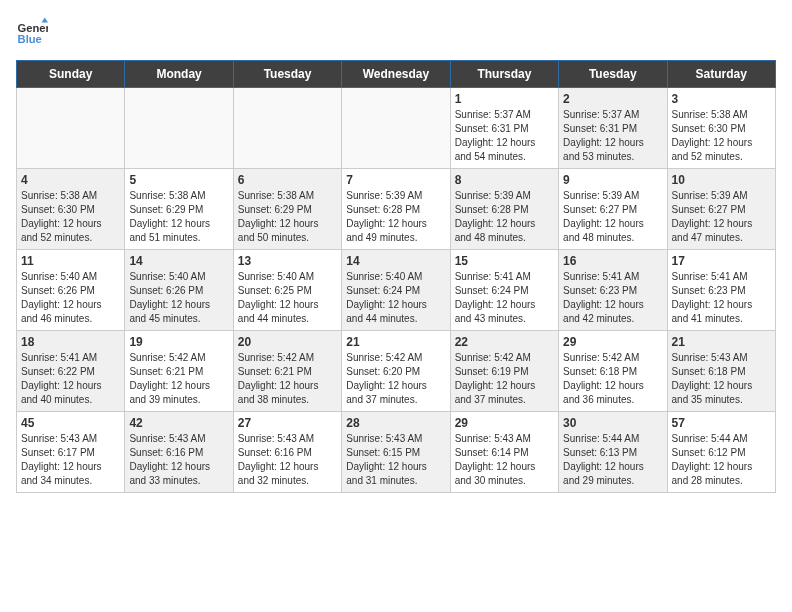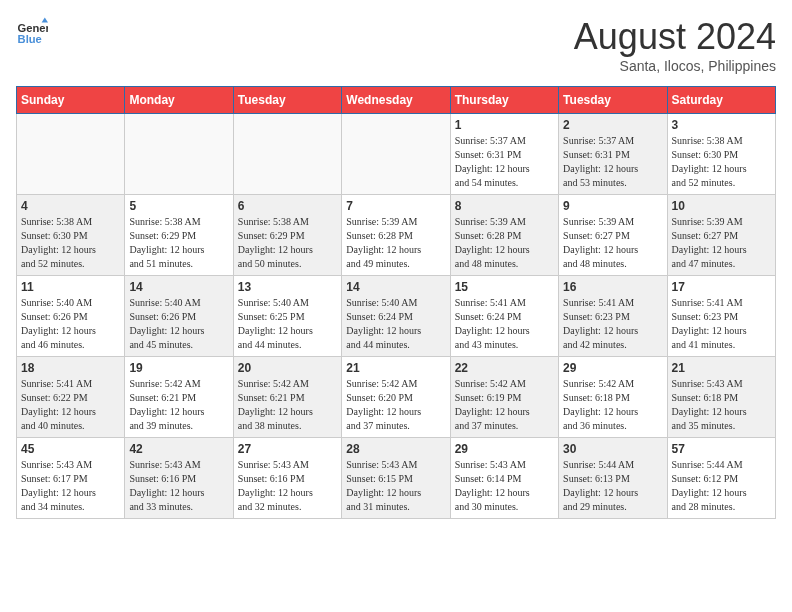--- a/index.html
+++ b/index.html
@@ -36,26 +36,26 @@
     .calendar-subtitle {
       font-size: 14px;
       color: #555;
     }
     table {
       width: 100%;
       border-collapse: collapse;
       table-layout: fixed;
     }
     th {
-      background-color: #ef4444;
+      background-color: #404040;
       color: #fff;
       font-size: 12px;
       font-weight: bold;
       padding: 6px 4px;
-      text-align: left;
+      text-align: center;
       border: 1px solid #2e6aa8;
     }
     td {
       border: 1px solid #ccc;
       vertical-align: top;
       padding: 4px;
       font-size: 10px;
       color: #333;
       height: 80px;
       background: #fff;
@@ -68,37 +68,32 @@
     }
     .day-num {
       font-size: 12px;
       font-weight: bold;
       margin-bottom: 2px;
     }
     .day-info {
       font-size: 10px;
       line-height: 1.4;
       color: #333;
-      font-family: Liberation Serif, serif;
     }
   </style>
 </head>
 <body>
 
 <div class="header">
   <div class="logo">
     <svg class="logo-icon" viewBox="0 0 40 40">
       <text x="2" y="20" font-size="14" font-weight="bold" fill="#333">General</text>
       <text x="2" y="34" font-size="14" font-weight="bold" fill="#4a90d9">Blue</text>
       <polygon points="32,8 40,8 36,2" fill="#4a90d9"></polygon>
     </svg>
-  </div>
-  <div class="title-block">
-    <div class="calendar-title">August 2024</div>
-    <div class="calendar-subtitle">Santa, Ilocos, Philippines</div>
   </div>
 </div>
 
 <table>
   <thead>
     <tr id="weekday-header">
         <th>Sunday</th>
         <th>Monday</th>
         <th>Tuesday</th>
         <th>Wednesday</th>

